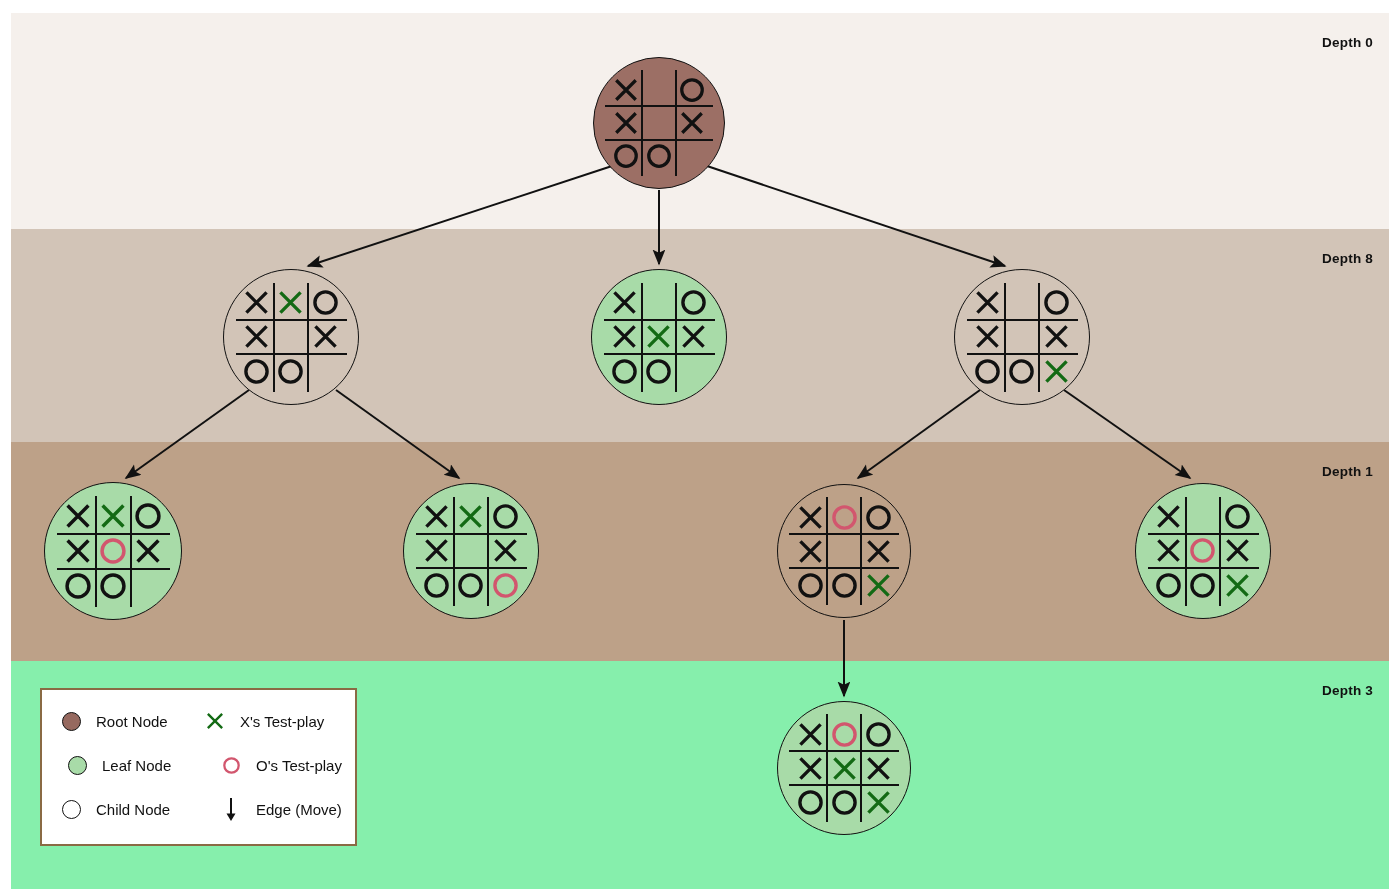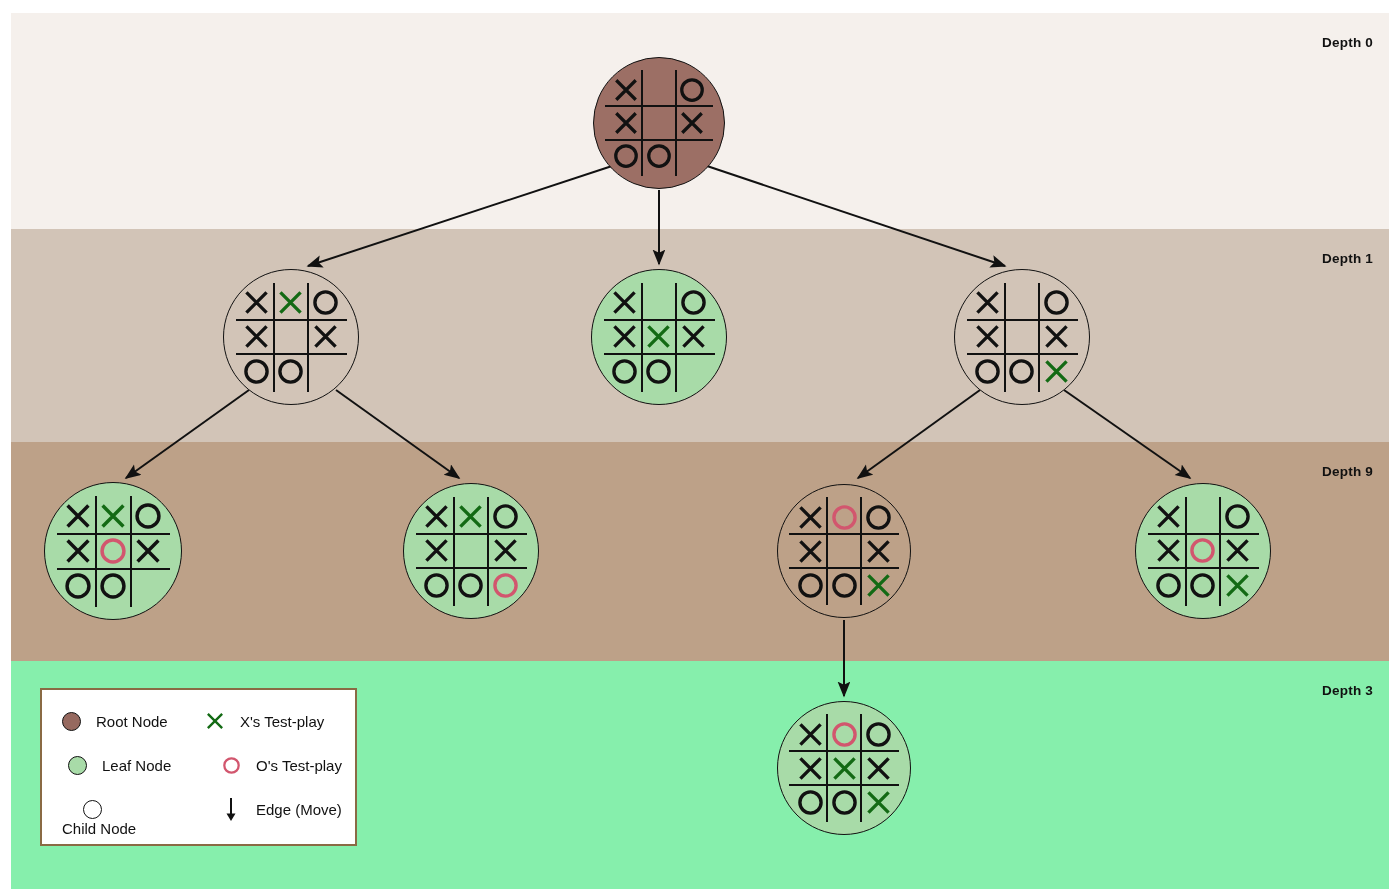--- a/index.html
+++ b/index.html
@@ -50,24 +50,24 @@
 </head>
 <body>
 
 <div id="stage">
 
   <div id="bands">
       <div class="band" style="top: 13px; height: 216px; background: rgb(245, 240, 236);">
         <div class="band-label" style="top: 22px;">Depth 0</div>
       </div>
       <div class="band" style="top: 229px; height: 213px; background: rgb(210, 196, 183);">
+        <div class="band-label" style="top: 22px;">Depth 8</div>
+      </div>
+      <div class="band" style="top: 442px; height: 219px; background: rgb(189, 161, 136);">
         <div class="band-label" style="top: 22px;">Depth 1</div>
-      </div>
-      <div class="band" style="top: 442px; height: 219px; background: rgb(189, 161, 136);">
-        <div class="band-label" style="top: 22px;">Depth 9</div>
       </div>
       <div class="band" style="top: 661px; height: 244px; background: #86efac;">
         <div class="band-label" style="top: 22px;">Depth 3</div>
       </div>
     </div>
 
   <svg id="edges" viewBox="0 0 1400 889" width="1400" height="889">
     <defs>
       <marker id="ah" markerWidth="9" markerHeight="9" refX="7.2" refY="3.2" orient="auto" markerUnits="strokeWidth">
         <path d="M0,0 L8,3.2 L0,6.4 L1.6,3.2 z" fill="#111"></path>
@@ -519,21 +519,21 @@
           <div class="lg-swatch root"></div>
         </div>
         <div class="lg-text" style="margin-left: 14px;">Root Node</div>
       </div>
       <div class="lg-row" style="left: 24px; top: 64px;">
         <div class="lg-icon">
           <div class="lg-swatch leaf"></div>
         </div>
         <div class="lg-text" style="margin-left: 14px;">Leaf Node</div>
       </div>
-      <div class="lg-row" style="left: 6px; top: 108px; flex-direction: column;">
+      <div class="lg-row" style="left: 18px; top: 108px;">
         <div class="lg-icon">
           <div class="lg-swatch child"></div>
         </div>
         <div class="lg-text" style="margin-left: 14px;">Child Node</div>
       </div>
       <div class="lg-row" style="left: 162px; top: 20px;">
         <div class="lg-icon">
           <svg width="22" height="22" viewBox="0 0 24 24" style="display: block;">
             <path d="M4.2 4.2 L19.8 19.8 M19.8 4.2 L4.2 19.8" stroke="#136a14" stroke-width="2.6" stroke-linecap="butt" fill="none"></path>
           </svg>

